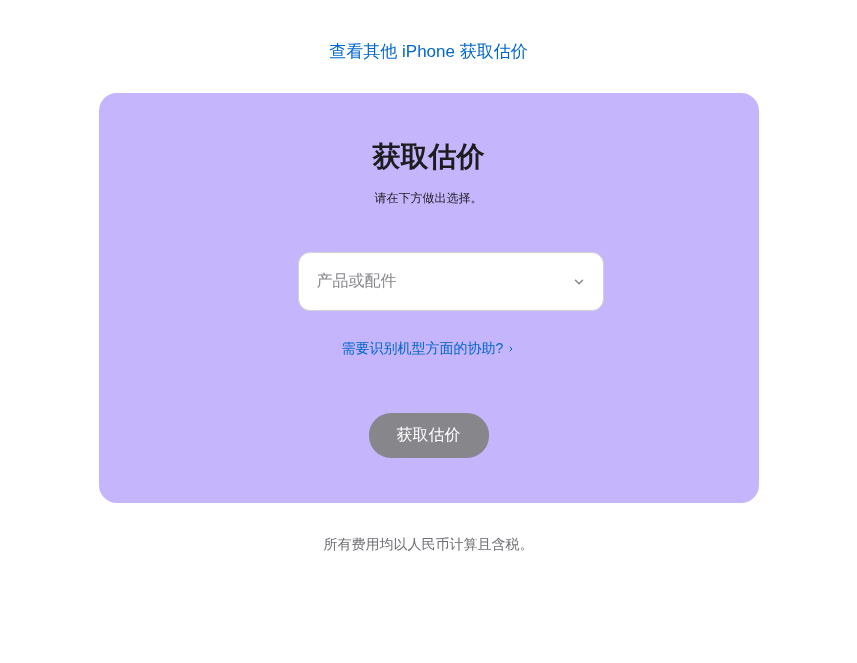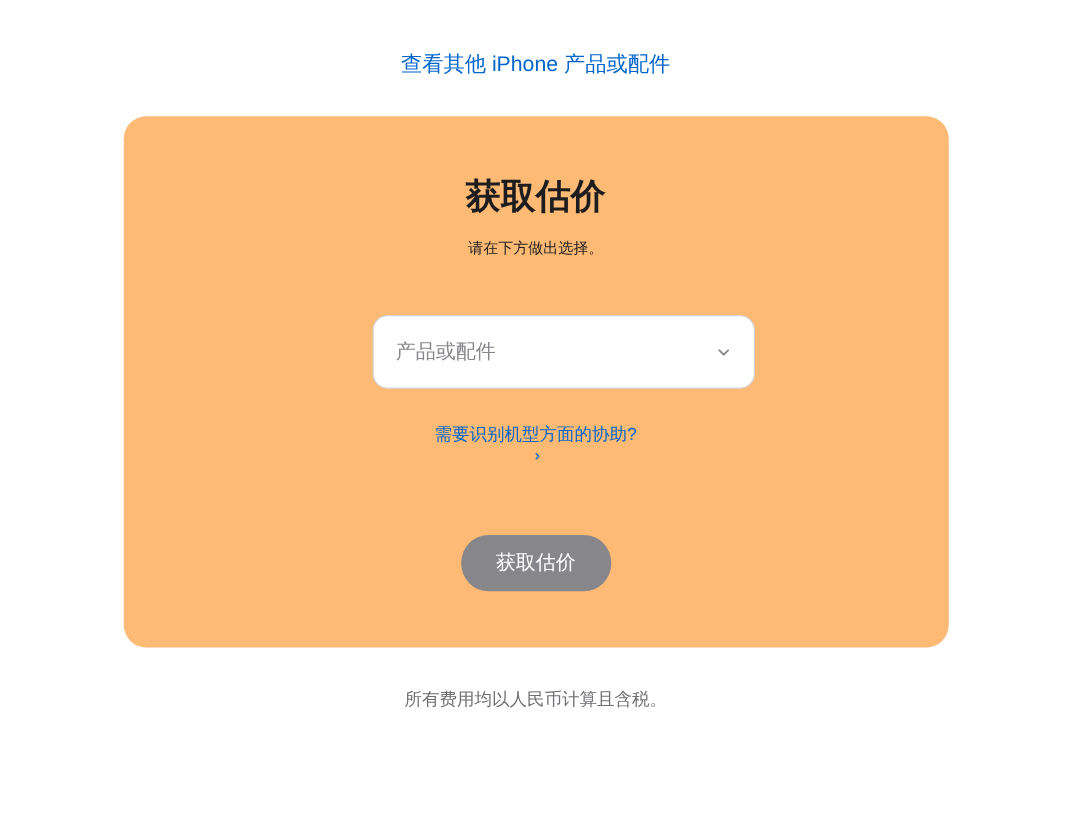--- a/index.html
+++ b/index.html
@@ -21,21 +21,21 @@
     .top-link {
       text-align: center;
       padding: 40px 0 30px;
     }
     .top-link a {
       color: #0066cc;
       text-decoration: none;
       font-size: 17px;
     }
     .card {
-      background: #fdba74;
+      background: #c4b5fd;
       border-radius: 18px;
       max-width: 660px;
       margin: 0 auto;
       padding: 45px 40px 45px;
       text-align: center;
     }
     .card-title {
       font-size: 28px;
       font-weight: 600;
       color: #1d1d1f;
@@ -82,21 +82,20 @@
       display: block;
     }
     .help-link {
       display: inline-flex;
       align-items: center;
       color: #0066cc;
       font-size: 14px;
       text-decoration: none;
       margin-bottom: 55px;
       cursor: pointer;
-      flex-direction: column;
     }
     .help-link .chev-right {
       margin-left: 4px;
       display: inline-block;
     }
     .submit-btn {
       background: #86868b;
       color: #fff;
       border: none;
       border-radius: 22px;
@@ -115,21 +114,21 @@
     }
     .footer-text p {
       margin-bottom: 18px;
     }
   </style>
 </head>
 <body>
 
 <div class="container">
   <div class="top-link">
-    <a href="#">查看其他 iPhone 产品或配件</a>
+    <a href="#">查看其他 iPhone 获取估价</a>
   </div>
 
   <div class="card">
     <h2 class="card-title">获取估价</h2>
     <p class="card-subtitle">请在下方做出选择。</p>
 
     <div class="select-wrap">
       <div class="select-field">
         <span>产品或配件</span>
       </div>

